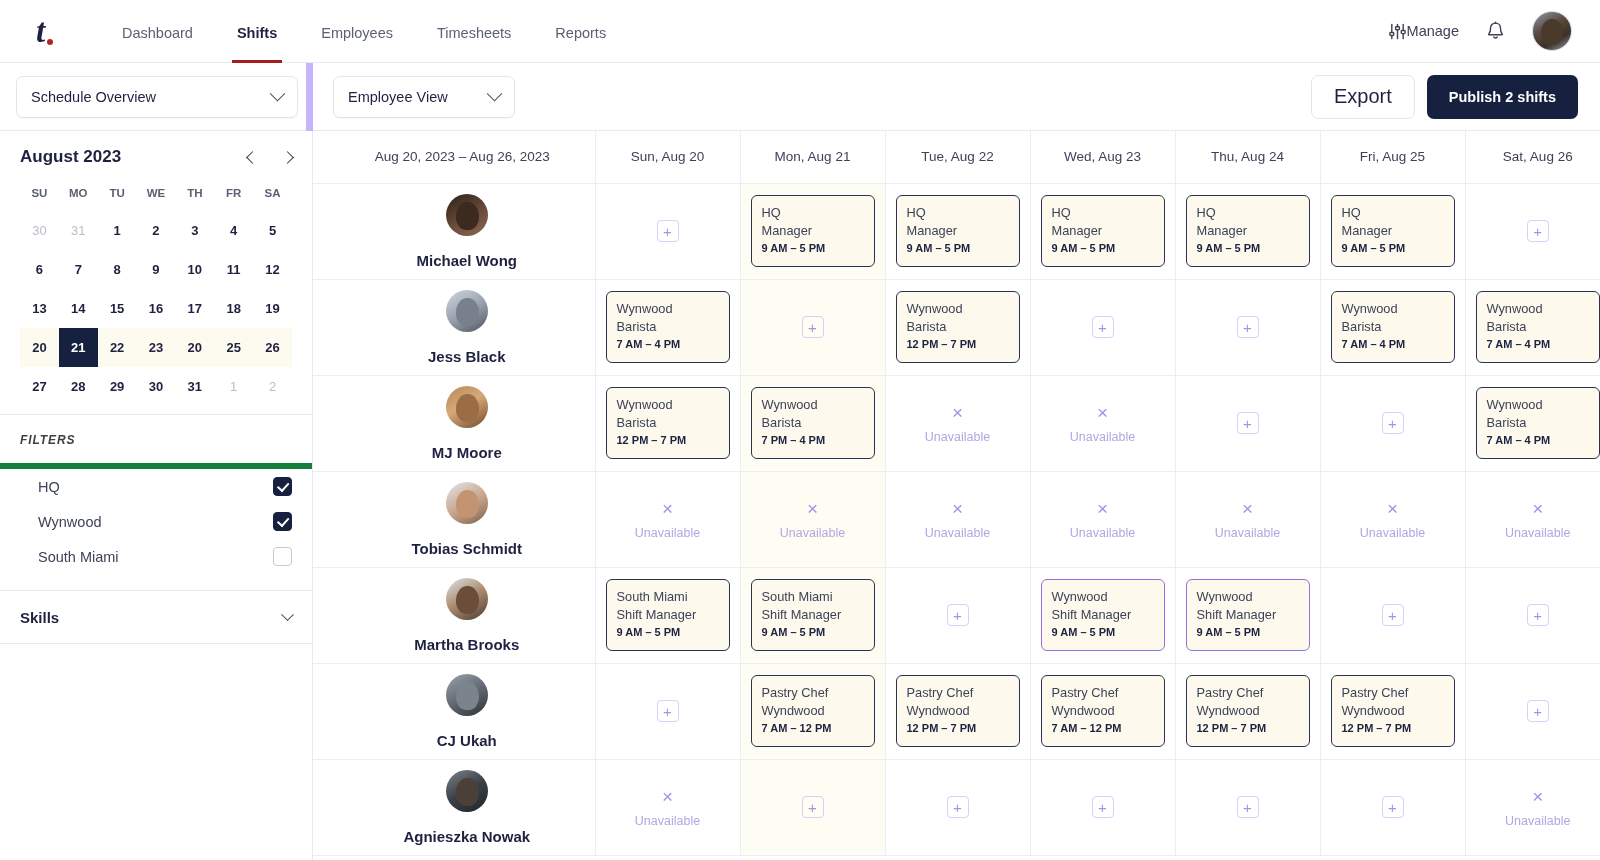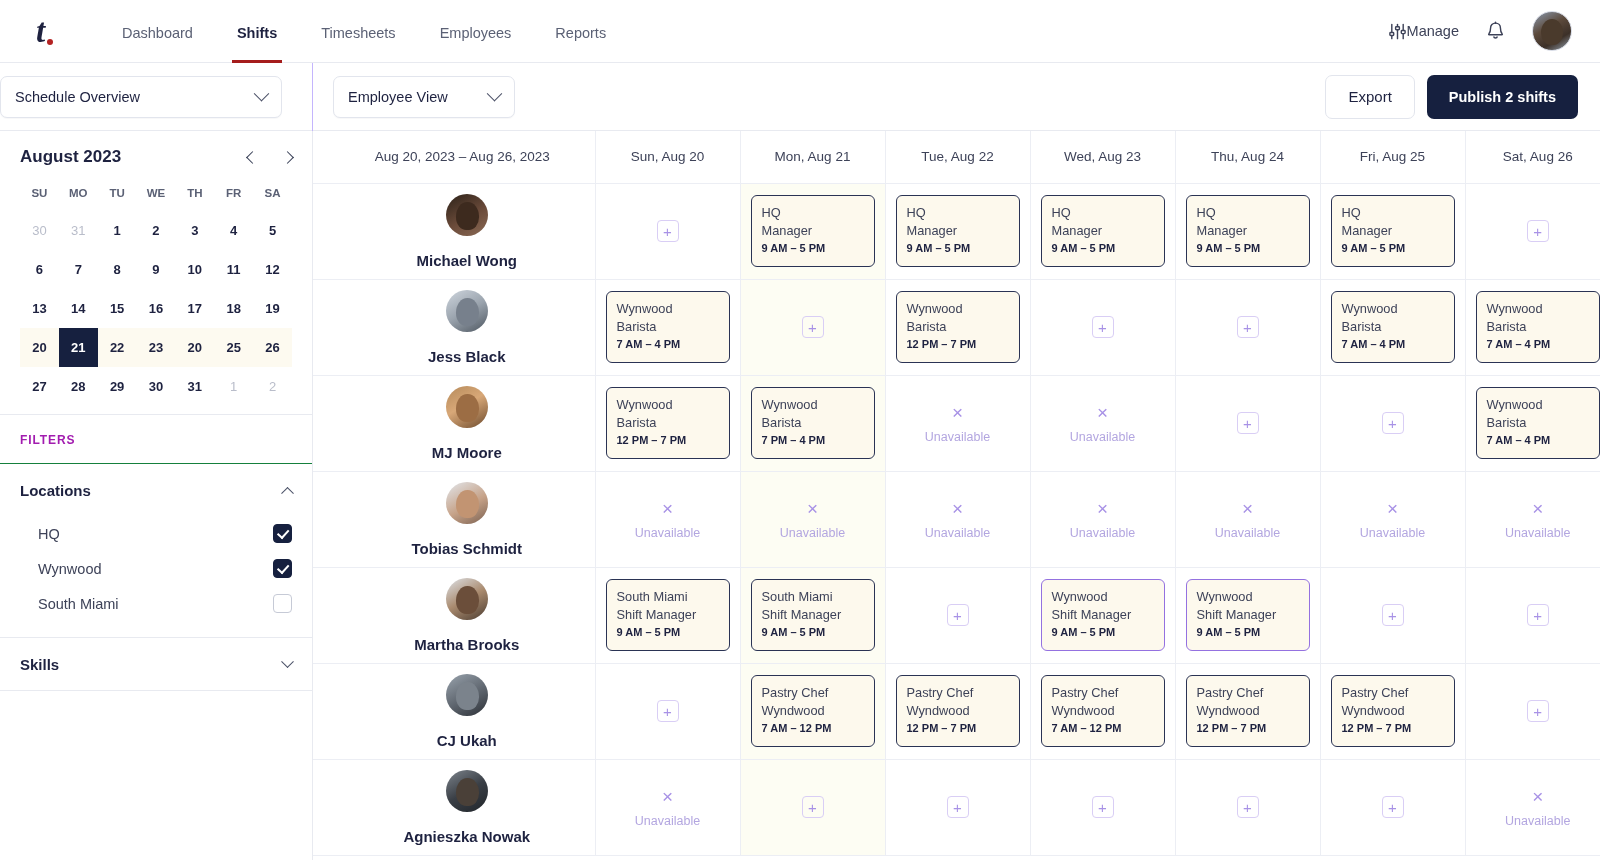--- a/index.html
+++ b/index.html
@@ -56,35 +56,35 @@
     content:""; position:absolute; left:22%; top:18%;
     width:58%; height:70%; border-radius:50% 50% 45% 45%;
     background:#4a3a2c;
   }
 
   
   .toolbar {
     height: 68px; display: flex; align-items: center;
     border-bottom: 1px solid #e8eaf0; background: #fff;
   }
-  .tb-left { width: 313px; border-right: 1px solid #c4b5fd; height:68px; display:flex; align-items:center; }
+  .tb-left { width: 313px; padding-left: 16px; border-right: 7px solid #c4b5fd; height:68px; display:flex; align-items:center; }
   .tb-right { flex: 1; display: flex; align-items: center; padding: 0 22px 0 20px; }
   .select {
     border: 1px solid #e2e5ed; border-radius: 7px; background: #fff;
     height: 42px; display: flex; align-items: center;
     padding: 0 14px; cursor: pointer; font-size: 14.5px; color: #1e2240;
     box-shadow: 0 1px 1px rgba(20,30,60,0.03);
   }
   .select.sched { width: 282px; justify-content: space-between; }
   .select.empview { width: 182px; justify-content: space-between; }
   .chev { width: 11px; height: 11px; border-right: 1.6px solid #4b5167; border-bottom: 1.6px solid #4b5167; transform: rotate(45deg) translate(-2px,-2px); }
   .tb-actions { margin-left: auto; display: flex; align-items: center; gap: 12px; }
   .btn-export {
     border: 1px solid #e2e5ed; border-radius: 7px; background: #fff;
-    height: 44px; padding: 0 22px; font-size: 15px; color: #1e2240;
+    height: 44px; padding: 0 22px; font-size: 20px; color: #1e2240;
     cursor: pointer; font-family: inherit;
   }
   .btn-publish {
     border: none; border-radius: 7px; background: #16203f;
     height: 44px; padding: 0 22px; font-size: 14.5px; color: #fff;
     font-weight: 700; cursor: pointer; font-family: inherit;
   }
 
   
   .body { display: flex; height: calc(860px - 63px - 68px); }
@@ -107,22 +107,23 @@
     text-align: center; font-size: 13px; color: #1e2240;
     height: 39px; font-weight: 700; cursor: pointer;
   }
   table.cal-grid td.muted { color: #b9bdca; font-weight: 400; }
   tr.weekrow-selected td { background: #fdfaf0; }
   table.cal-grid td.selected {
     background: #16203f; color: #fff;
   }
   .filters-label {
     font-size: 12px; letter-spacing: .9px; font-weight: 700;
-    color: #a21caf; padding: 18px 20px 16px 20px;
-    border-bottom: 1px solid #15803d;
+    color: #404040; padding: 18px 20px 16px 20px;
+    border-bottom: 6px solid #15803d;
+    font-style: italic;
   }
   .fgroup { border-bottom: 1px solid #e8eaf0; padding: 0 20px; }
   .fgroup-head {
     display: flex; align-items: center; height: 52px; cursor: pointer;
   }
   .fgroup-title { font-size: 15px; font-weight: 700; color: #1e2240; }
   .fchev { margin-left: auto; width: 9px; height: 9px; border-right: 1.7px solid #4b5167; border-bottom: 1.7px solid #4b5167; }
   .fchev.up { transform: rotate(-135deg) translate(-2px,-2px); }
   .fchev.down { transform: rotate(45deg) translate(-2px,-2px); }
   .frow { display: flex; align-items: center; height: 35px; padding-left: 18px; cursor: pointer; }
@@ -194,22 +195,22 @@
 <body>
 
 <div class="topnav">
   <div class="logo">
     <span class="logo-t">t</span>
     <span class="logo-dot"></span>
   </div>
   <div class="navitems" id="nav-items">
       <div class="navitem"><span>Dashboard</span></div>
       <div class="navitem active"><span>Shifts</span></div>
+      <div class="navitem"><span>Employees</span></div>
       <div class="navitem"><span>Timesheets</span></div>
-      <div class="navitem"><span>Employees</span></div>
       <div class="navitem"><span>Reports</span></div>
     </div>
   <div class="nav-right">
     <div class="manage">
       <svg width="19" height="19" viewBox="0 0 20 20">
         <g stroke="#3d4258" stroke-width="1.5" fill="none" stroke-linecap="round">
           <line x1="4" y1="2.5" x2="4" y2="17.5"></line>
           <line x1="10" y1="2.5" x2="10" y2="17.5"></line>
           <line x1="16" y1="2.5" x2="16" y2="17.5"></line>
         </g>
@@ -317,24 +318,20 @@
               <td class="">31</td>
               <td class="muted ">1</td>
               <td class="muted ">2</td>
             </tr>
           </tbody>
       </table>
     </div>
     <div class="filters-label">FILTERS</div>
     <div id="filter-groups">
         <div class="fgroup">
-          <div class="fgroup-head">
-            <span class="fgroup-title">Locations</span>
-            <span class="fchev up"></span>
-          </div>
           <div class="frow">
             <span class="frow-label">HQ</span>
             <span class="cbx on"></span>
           </div>
           <div class="frow">
             <span class="frow-label">Wynwood</span>
             <span class="cbx on"></span>
           </div>
           <div class="frow">
             <span class="frow-label">South Miami</span>

